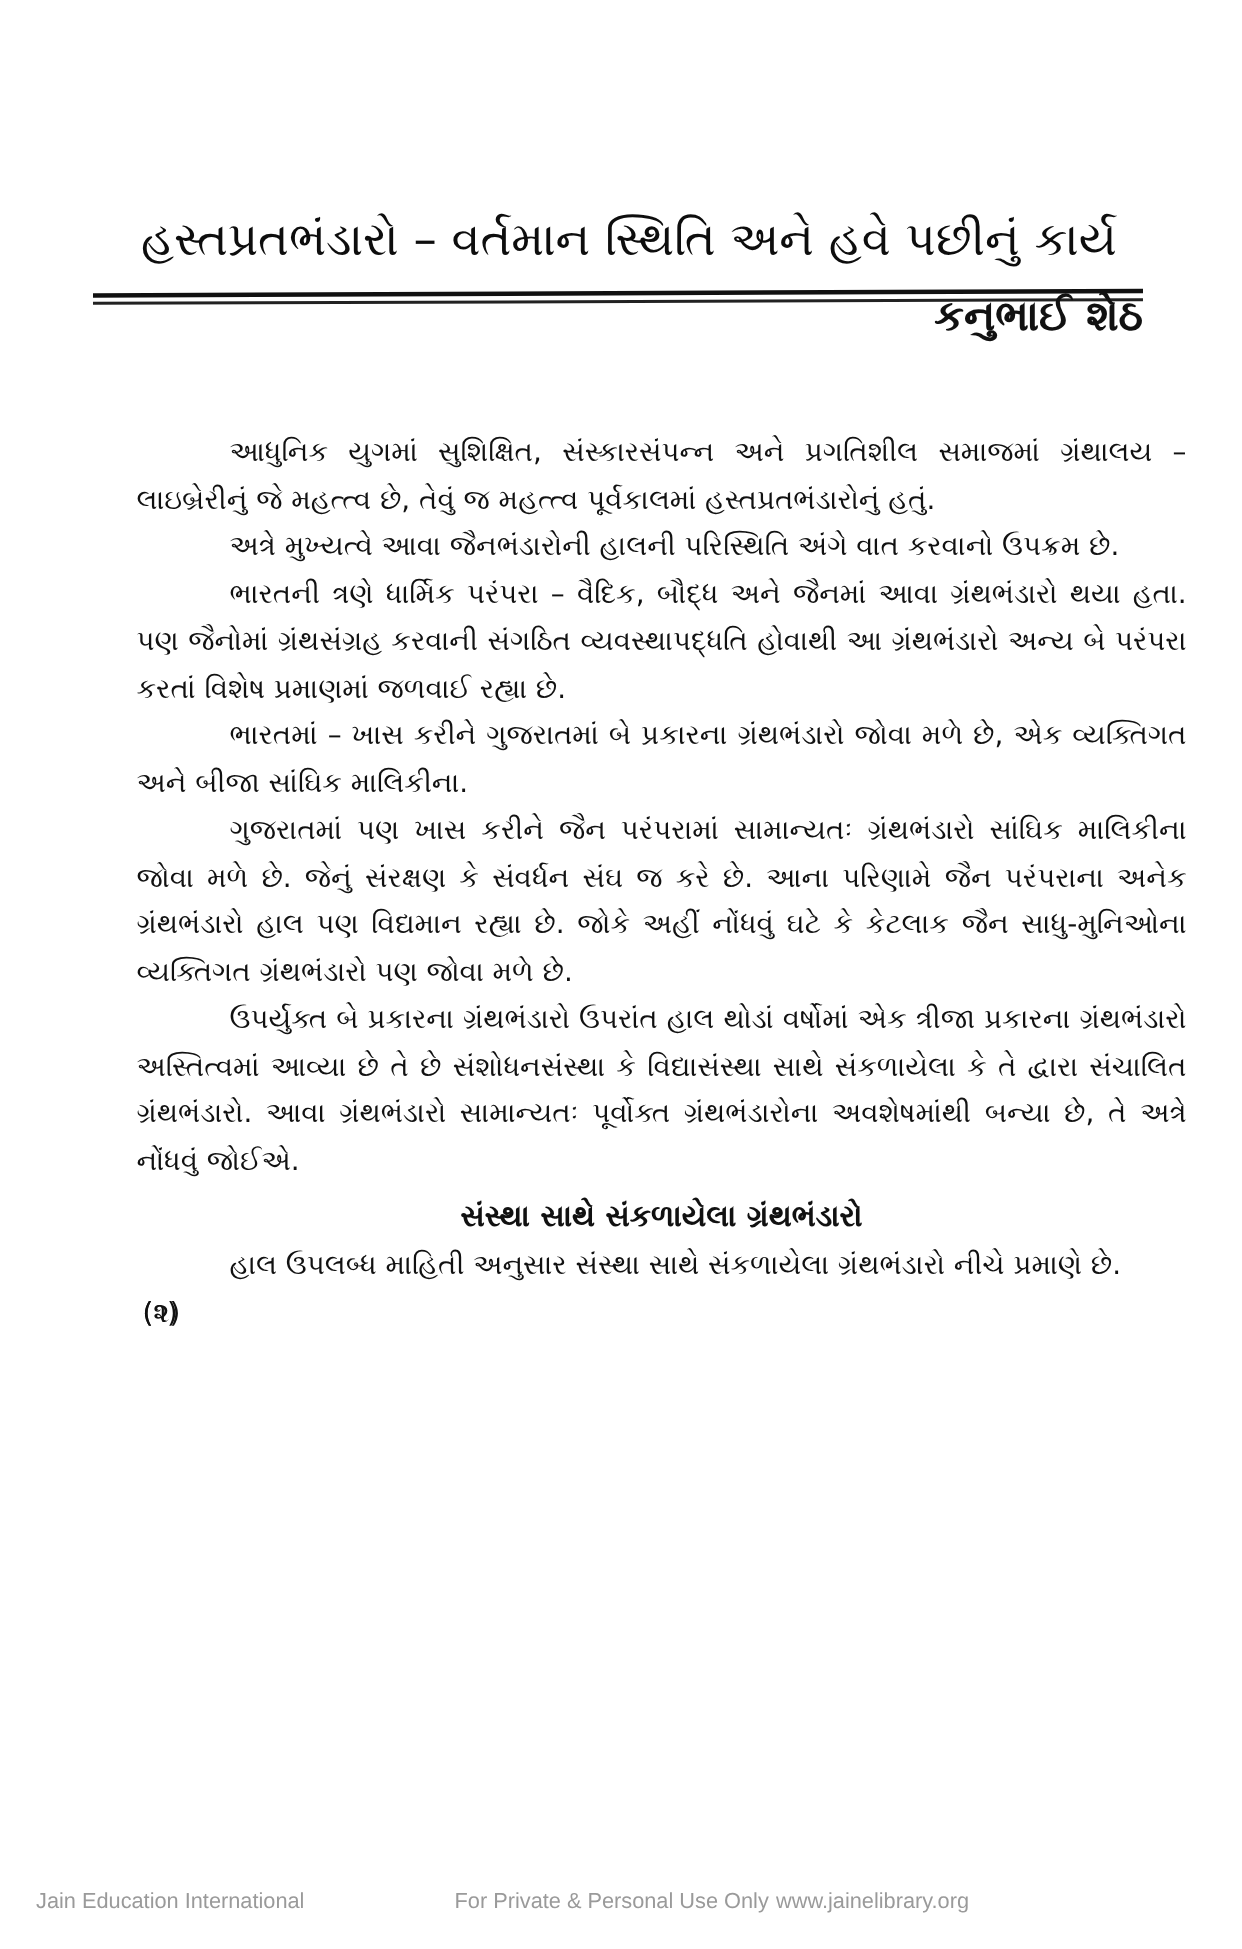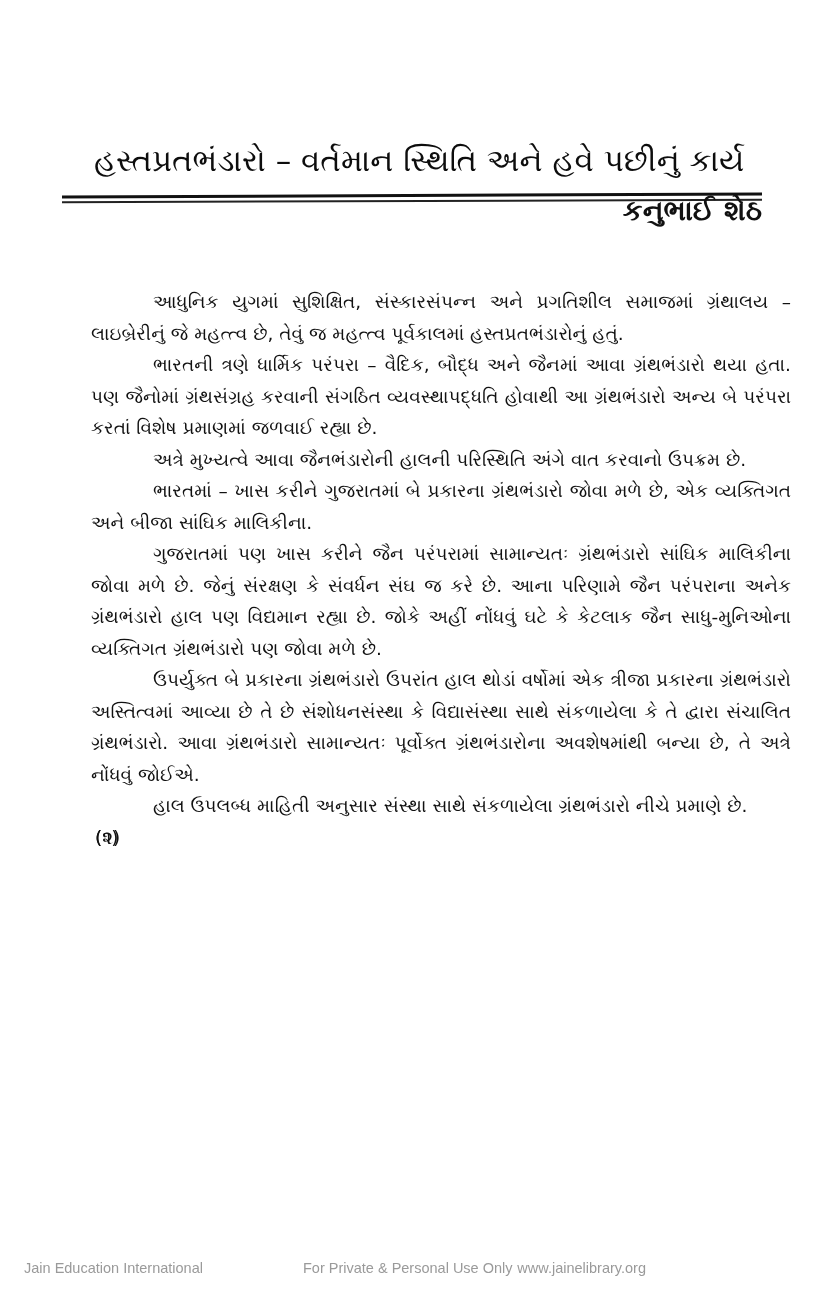--- a/index.html
+++ b/index.html
@@ -44,25 +44,26 @@
 <body>
 
 <div class="page">
   <div class="title">હસ્તપ્રતભંડારો – વર્તમાન સ્થિતિ અને હવે પછીનું કાર્ય</div>
   <div class="rule1"></div>
   <div class="rule2"></div>
   <div class="author">કનુભાઈ શેઠ</div>
 
   <div class="body">
     <p class="para">આધુનિક યુગમાં સુશિક્ષિત, સંસ્કારસંપન્ન અને પ્રગતિશીલ સમાજમાં ગ્રંથાલય – લાઇબ્રેરીનું જે મહત્ત્વ છે, તેવું જ મહત્ત્વ પૂર્વકાલમાં હસ્તપ્રતભંડારોનું હતું.</p>
+    <p class="para">અત્રે મુખ્યત્વે આવા જૈનભંડારોની હાલની પરિસ્થિતિ અંગે વાત કરવાનો ઉપક્રમ છે.</p>
     <p class="para">ભારતની ત્રણે ધાર્મિક પરંપરા – વૈદિક, બૌદ્ધ અને જૈનમાં આવા ગ્રંથભંડારો થયા હતા. પણ જૈનોમાં ગ્રંથસંગ્રહ કરવાની સંગઠિત વ્યવસ્થાપદ્ધતિ હોવાથી આ ગ્રંથભંડારો અન્ય બે પરંપરા કરતાં વિશેષ પ્રમાણમાં જળવાઈ રહ્યા છે.</p>
-    <p class="para">અત્રે મુખ્યત્વે આવા જૈનભંડારોની હાલની પરિસ્થિતિ અંગે વાત કરવાનો ઉપક્રમ છે.</p>
     <p class="para">ભારતમાં – ખાસ કરીને ગુજરાતમાં બે પ્રકારના ગ્રંથભંડારો જોવા મળે છે, એક વ્યક્તિગત અને બીજા સાંઘિક માલિકીના.</p>
     <p class="para">ગુજરાતમાં પણ ખાસ કરીને જૈન પરંપરામાં સામાન્યતઃ ગ્રંથભંડારો સાંઘિક માલિકીના જોવા મળે છે. જેનું સંરક્ષણ કે સંવર્ધન સંઘ જ કરે છે. આના પરિણામે જૈન પરંપરાના અનેક ગ્રંથભંડારો હાલ પણ વિદ્યમાન રહ્યા છે. જોકે અહીં નોંધવું ઘટે કે કેટલાક જૈન સાધુ-મુનિઓના વ્યક્તિગત ગ્રંથભંડારો પણ જોવા મળે છે.</p>
     <p class="para">ઉપર્યુક્ત બે પ્રકારના ગ્રંથભંડારો ઉપરાંત હાલ થોડાં વર્ષોમાં એક ત્રીજા પ્રકારના ગ્રંથભંડારો અસ્તિત્વમાં આવ્યા છે તે છે સંશોધનસંસ્થા કે વિદ્યાસંસ્થા સાથે સંકળાયેલા કે તે દ્વારા સંચાલિત ગ્રંથભંડારો. આવા ગ્રંથભંડારો સામાન્યતઃ પૂર્વોક્ત ગ્રંથભંડારોના અવશેષમાંથી બન્યા છે, તે અત્રે નોંધવું જોઈએ.</p>
+    <div class="subhead">સંસ્થા સાથે સંકળાયેલા ગ્રંથભંડારો</div>
     <p class="para">હાલ ઉપલબ્ધ માહિતી અનુસાર સંસ્થા સાથે સંકળાયેલા ગ્રંથભંડારો નીચે પ્રમાણે છે.</p>
     <ul class="list">
       <li class="list-item">
         <span class="list-num">(૧)</span>
       </li>
       <li class="list-item">
         <span class="list-num">(૨)</span>
       </li>
     </ul>
   </div>

